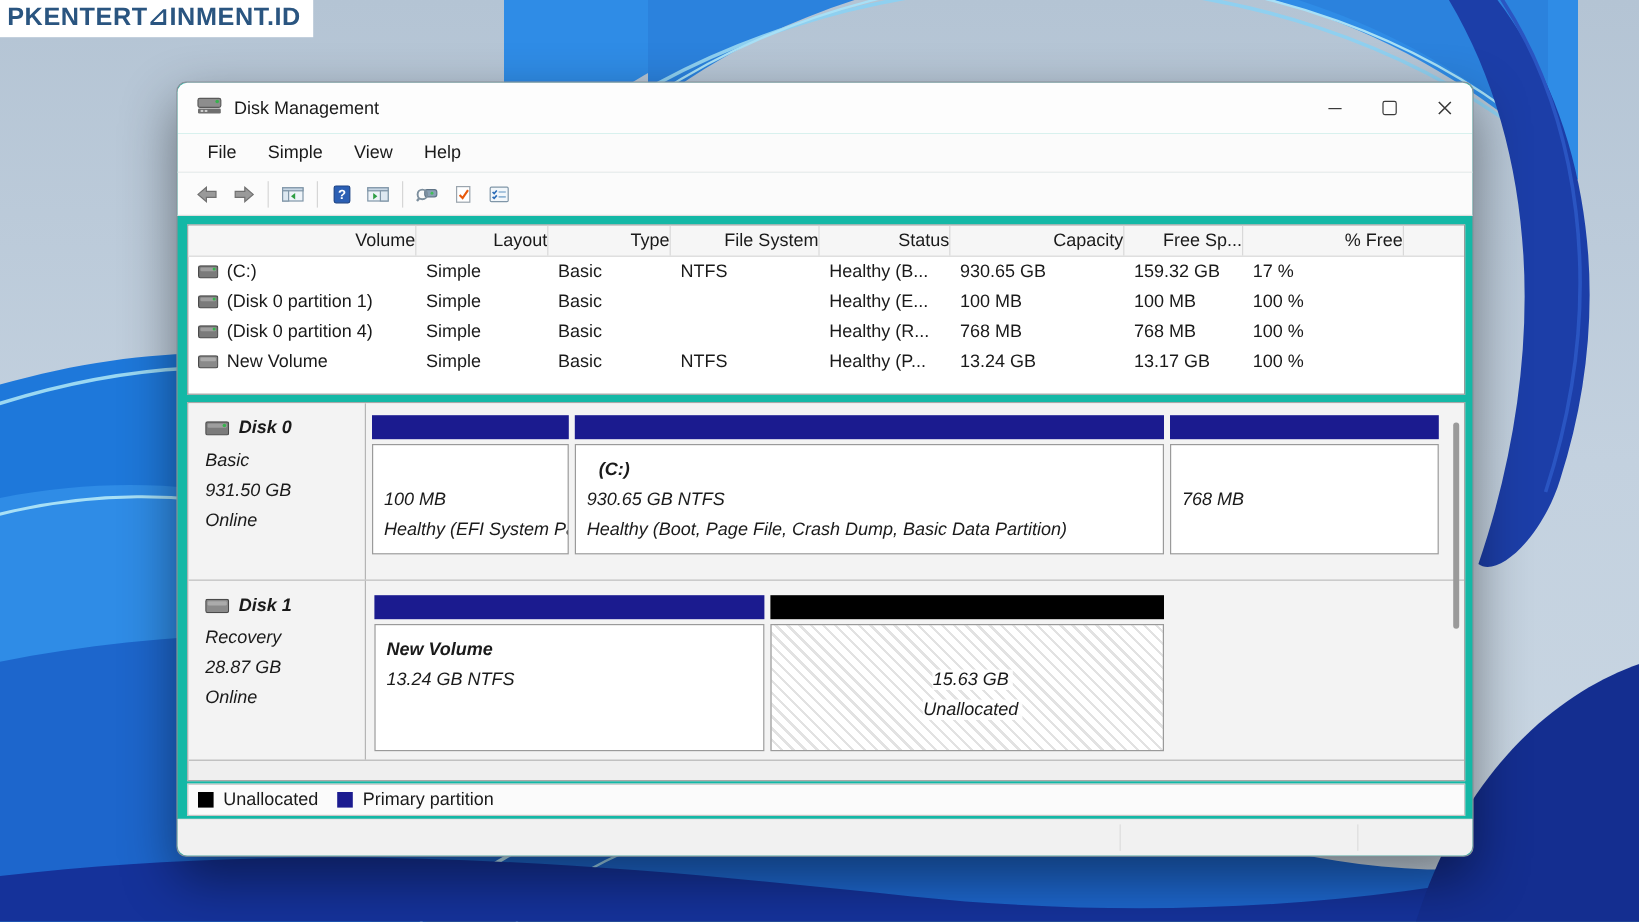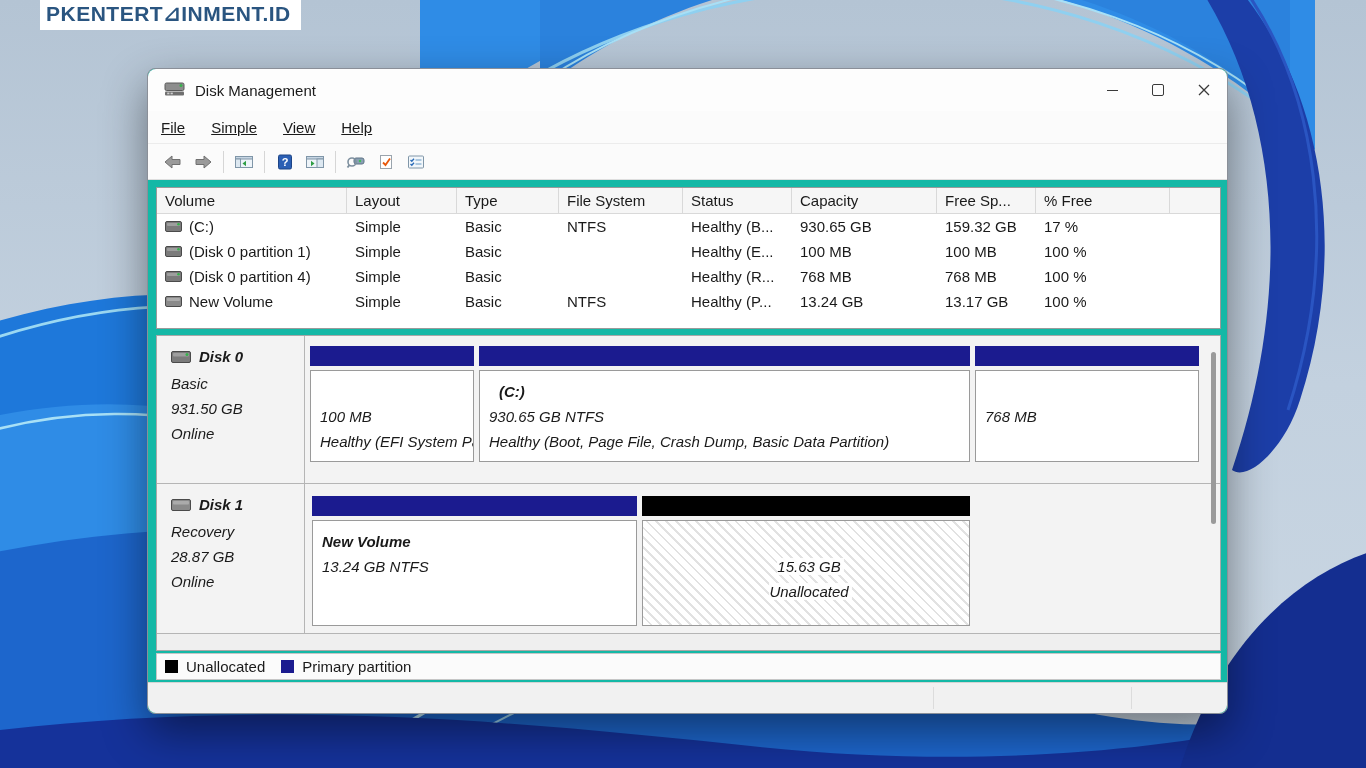--- a/index.html
+++ b/index.html
@@ -2,47 +2,47 @@
 <html style="--primary-partition: #1b1b8f; --unallocated: #000000; --watermark-text: #2a5580;"><head>
 <meta charset="utf-8">
 <style>
   html,body{margin:0;padding:0;background:#222;}
   .desktop{position:relative;width:1366px;height:768px;overflow:hidden;
     font-family:"Liberation Sans","DejaVu Sans",sans-serif;color:#1a1a1a;}
   .wallpaper{position:absolute;inset:0;}
 
   
   .watermark{position:absolute;left:0;top:0;background:#ffffff;padding:2px 10px 4px 6px;
-    font-size:21px;font-weight:bold;letter-spacing:.5px;color:var(--watermark-text,#2a5580);margin-left:40px;}
+    font-size:21px;font-weight:bold;letter-spacing:.5px;color:var(--watermark-text,#2a5580);}
 
   
   .window{position:absolute;left:147px;top:68px;width:1081px;height:646px;
     background:#14b8a6;border:1px solid #8a8f98;border-radius:8px;
     box-shadow:0 18px 45px rgba(0,0,0,.45);box-sizing:border-box;}
   .titlebar{height:42px;display:flex;justify-content:space-between;align-items:center;
     background:#fdfdfd;border-radius:8px 8px 0 0;}
   .title-left{display:flex;align-items:center;gap:10px;padding-left:16px;font-size:15px;}
   .controls{display:flex;height:100%;}
   .ctrl{width:46px;height:100%;display:flex;align-items:center;justify-content:center;
     background:transparent;border:none;cursor:default;border-radius:0 8px 0 0;}
   .min-glyph{width:11px;height:1px;background:#3a3a3a;display:block;}
   .max-glyph{width:10px;height:10px;border:1.3px solid #3a3a3a;border-radius:2px;display:block;}
 
-  .menubar{height:32px;display:flex;align-items:center;
-    font-size:15px;background:#fbfbfb;border-bottom:1px solid #ececec;text-decoration:underline;}
+  .menubar{height:32px;display:flex;align-items:center;padding-left:12px;
+    font-size:15px;background:#fbfbfb;border-bottom:1px solid #ececec;}
   .menu-item{padding:4px 13px;}
   .toolbar{height:35px;display:flex;align-items:center;padding-left:10px;
     background:#fbfbfb;border-bottom:1px solid #dedede;}
   .tb-btn{width:30px;height:28px;display:flex;align-items:center;justify-content:center;}
   .tb-sep{width:1px;height:22px;background:#d6d6d6;margin:0 5px;}
 
   
   .volume-list{position:absolute;top:118px;left:8px;width:1065px;height:142px;
     background:#fff;border:1px solid #9a9a9a;box-sizing:border-box;font-size:15px;overflow:hidden;}
-  .vl-header{display:flex;height:26px;background:#f6f6f6;border-bottom:1px solid #d9d9d9;box-sizing:border-box;}
+  .vl-header{display:flex;height:26px;background:#f6f6f6;border-bottom:1px solid #d9d9d9;box-sizing:border-box;text-align:right;}
   .vl-h{border-right:1px solid #d9d9d9;padding:4px 0 0 8px;box-sizing:border-box;
     white-space:nowrap;overflow:hidden;}
   .vl-row{display:flex;height:25px;align-items:center;}
   .vl-c{padding-left:8px;box-sizing:border-box;white-space:nowrap;overflow:hidden;
     display:flex;align-items:center;gap:7px;}
   .w-vol{width:190px}.w-lay{width:110px}.w-typ{width:102px}.w-fs{width:124px}
   .w-st{width:109px}.w-cap{width:145px}.w-free{width:99px}.w-pct{width:134px}.w-fill{flex:1;border-right:none;}
 
   
   .graph-panel{position:absolute;top:266px;left:8px;width:1065px;height:316px;

